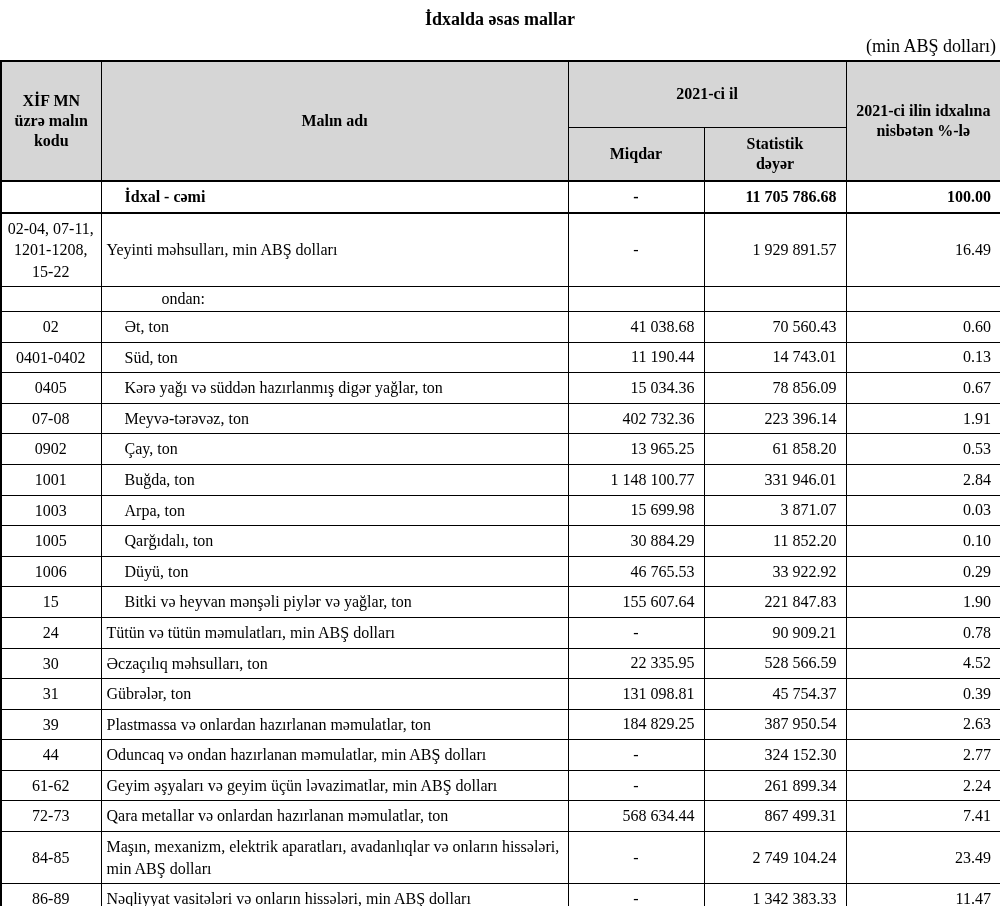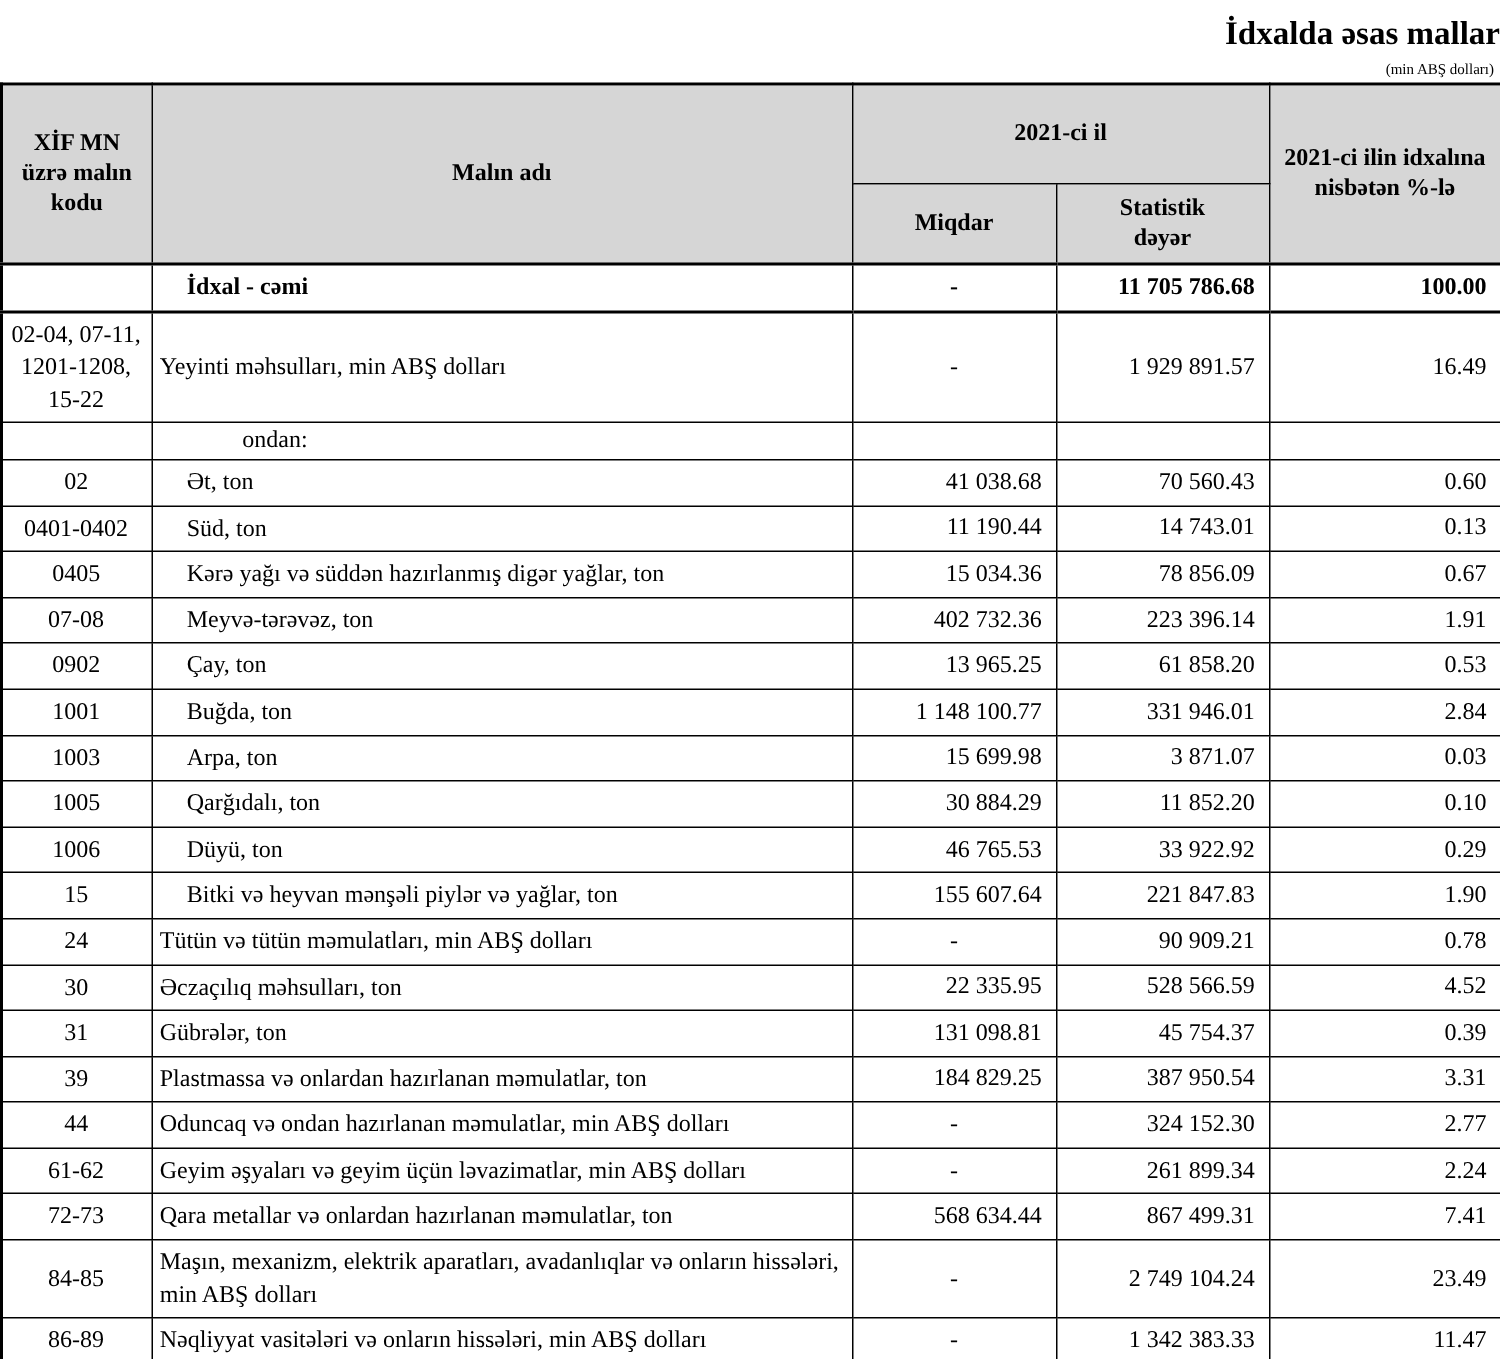--- a/index.html
+++ b/index.html
@@ -4,28 +4,28 @@
 <style>
   :root { --header-bg: #d6d6d6; --border: #000; }
   * { box-sizing: border-box; }
   html, body { margin: 0; padding: 0; background: #fff; }
   body {
     width: 1000px;
     font-family: "Liberation Serif", serif;
     color: #000;
   }
   .page-title {
-    text-align: right;
+    text-align: center;
     font-weight: bold;
-    font-size: 22px;
+    font-size: 18px;
     padding: 9px 0 4px 0;
   }
   .unit-note {
     text-align: right;
-    font-size: 10px;
+    font-size: 18px;
     padding: 2px 4px 3px 0;
   }
   table.main-table {
     width: 1000px;
     border-collapse: collapse;
     table-layout: fixed;
     border: 2px solid var(--border);
   }
   th, td {
     border: 1px solid var(--border);
@@ -192,21 +192,21 @@
         <td class="name indent0">Gübrələr, ton</td>
         <td class="qty">131 098.81</td>
         <td class="val">45 754.37</td>
         <td class="pct">0.39</td>
       </tr>
       <tr>
         <td class="code">39</td>
         <td class="name indent0">Plastmassa və onlardan hazırlanan məmulatlar, ton</td>
         <td class="qty">184 829.25</td>
         <td class="val">387 950.54</td>
-        <td class="pct">3.31</td>
+        <td class="pct">2.63</td>
       </tr>
       <tr>
         <td class="code">44</td>
         <td class="name indent0">Oduncaq və ondan hazırlanan məmulatlar, min ABŞ dolları</td>
         <td class="qty dash">-</td>
         <td class="val">324 152.30</td>
         <td class="pct">2.77</td>
       </tr>
       <tr>
         <td class="code">61-62</td>

